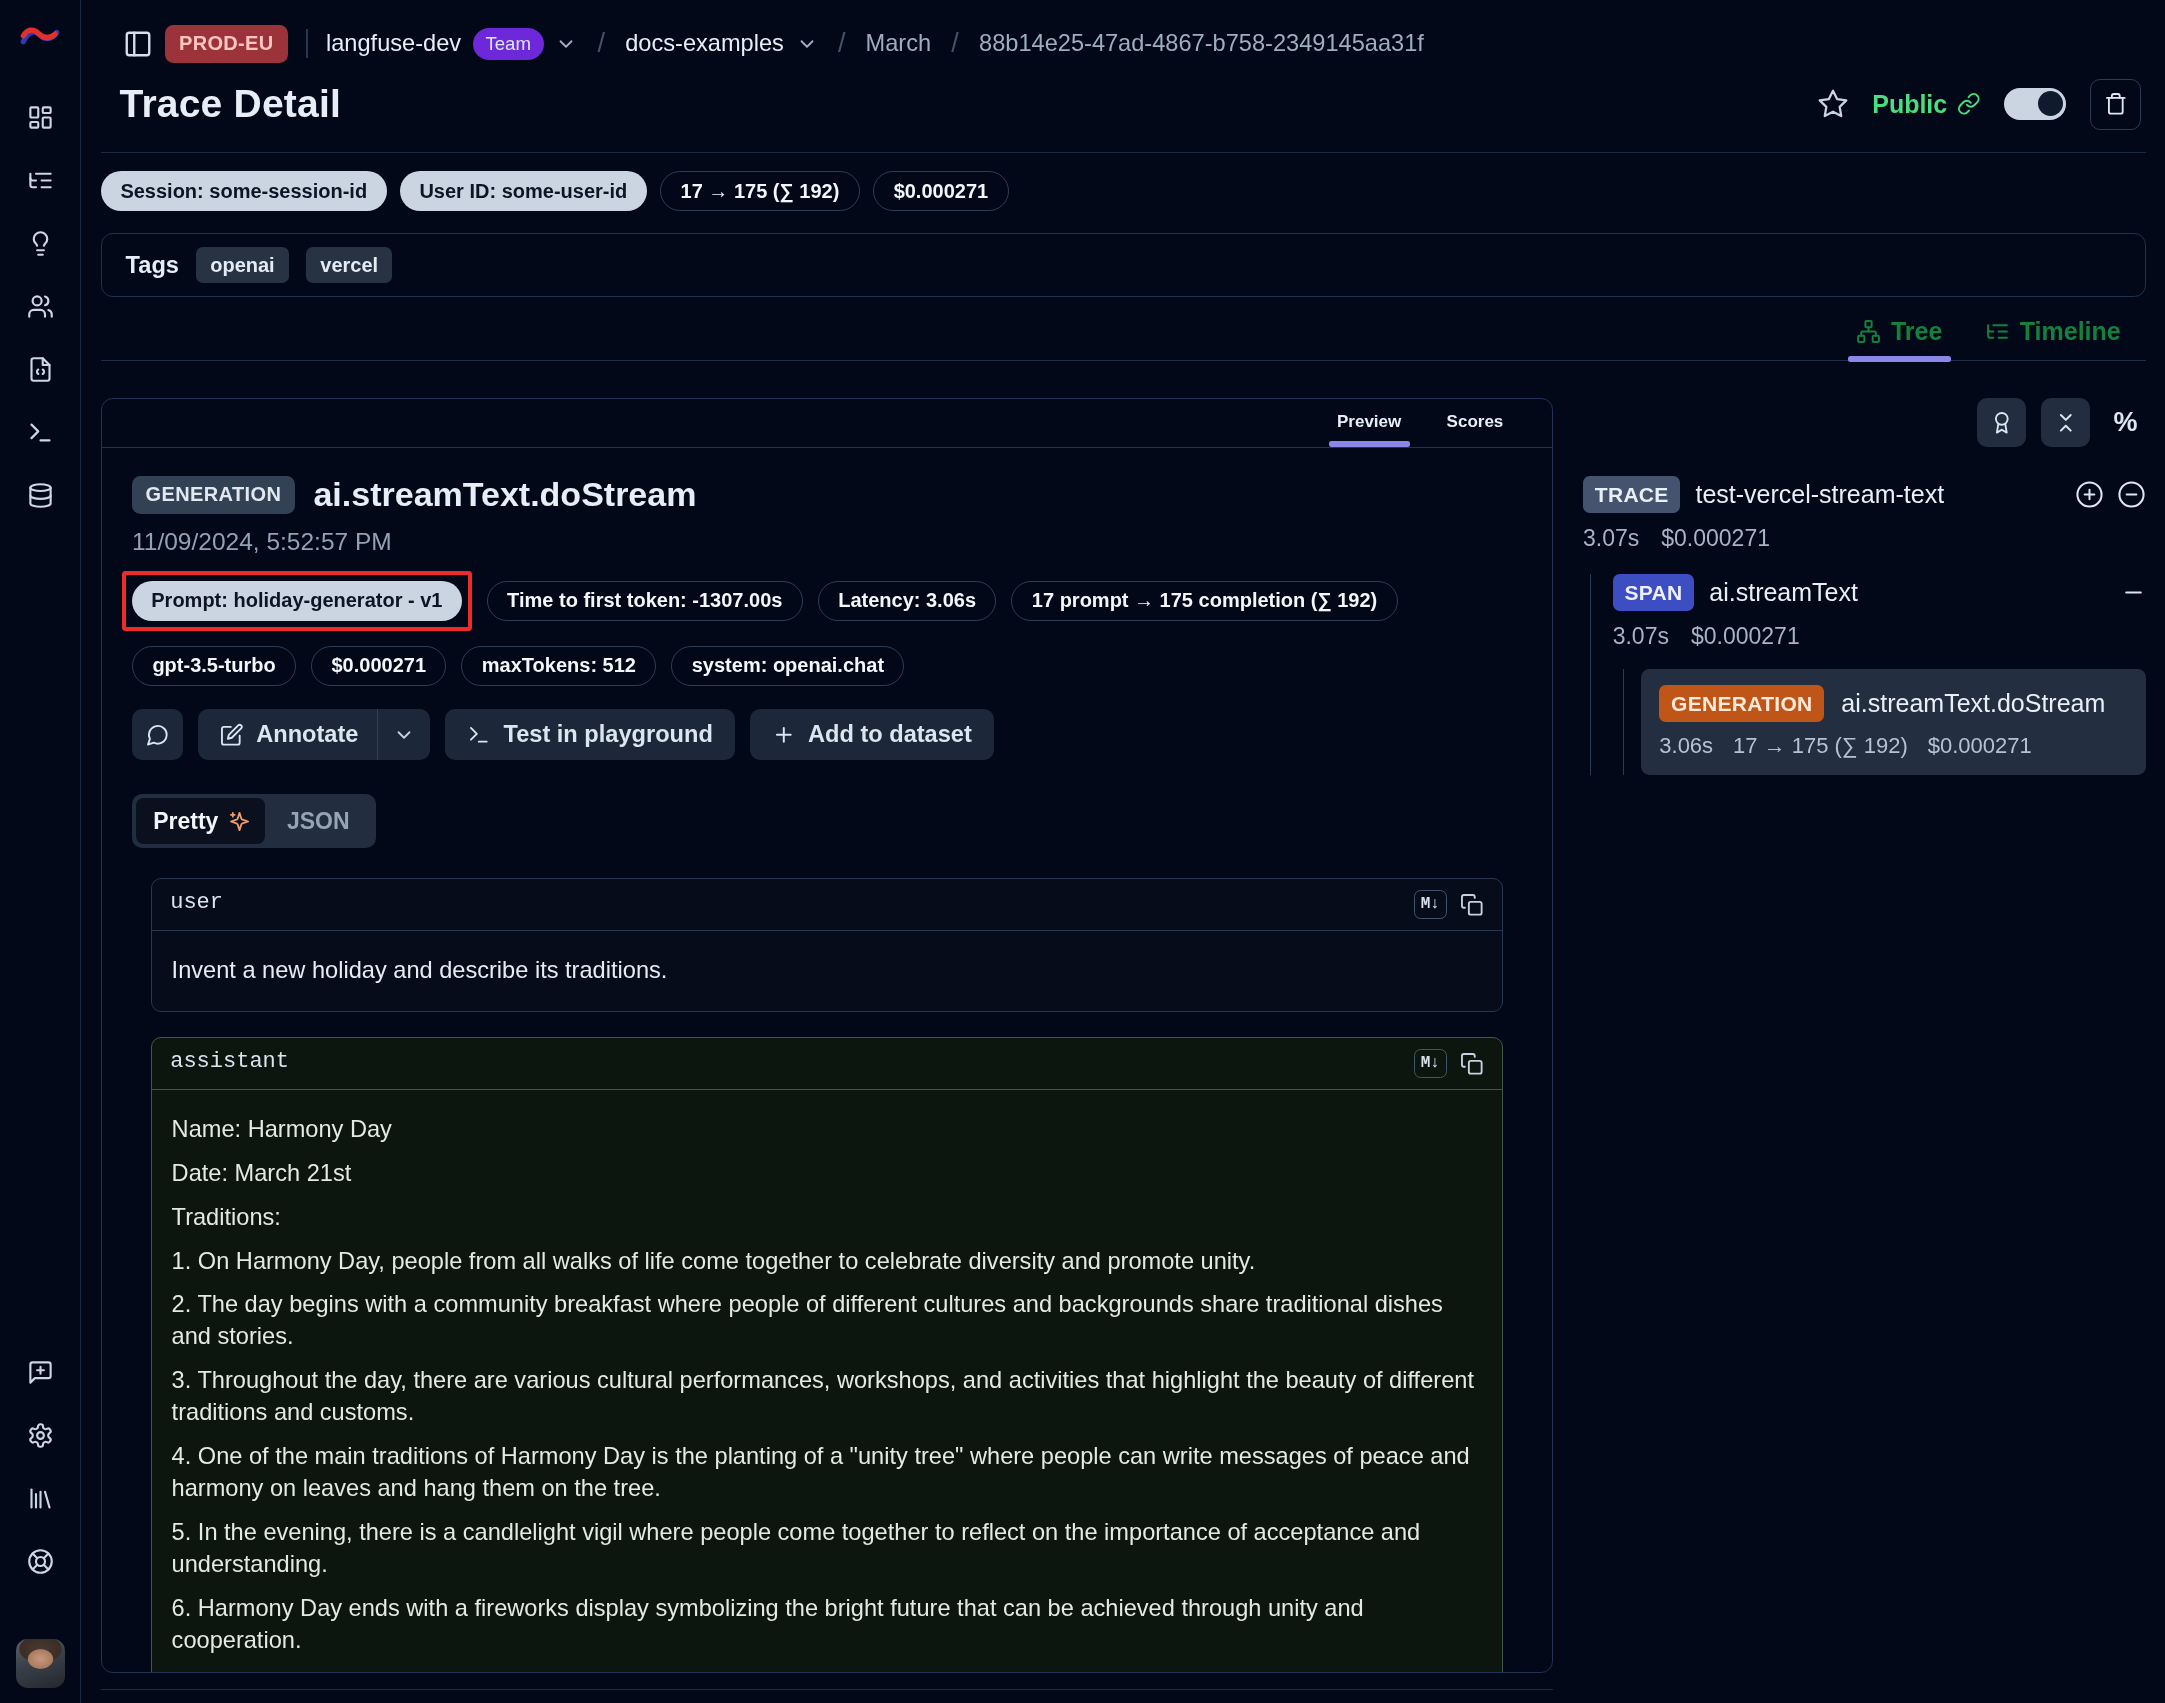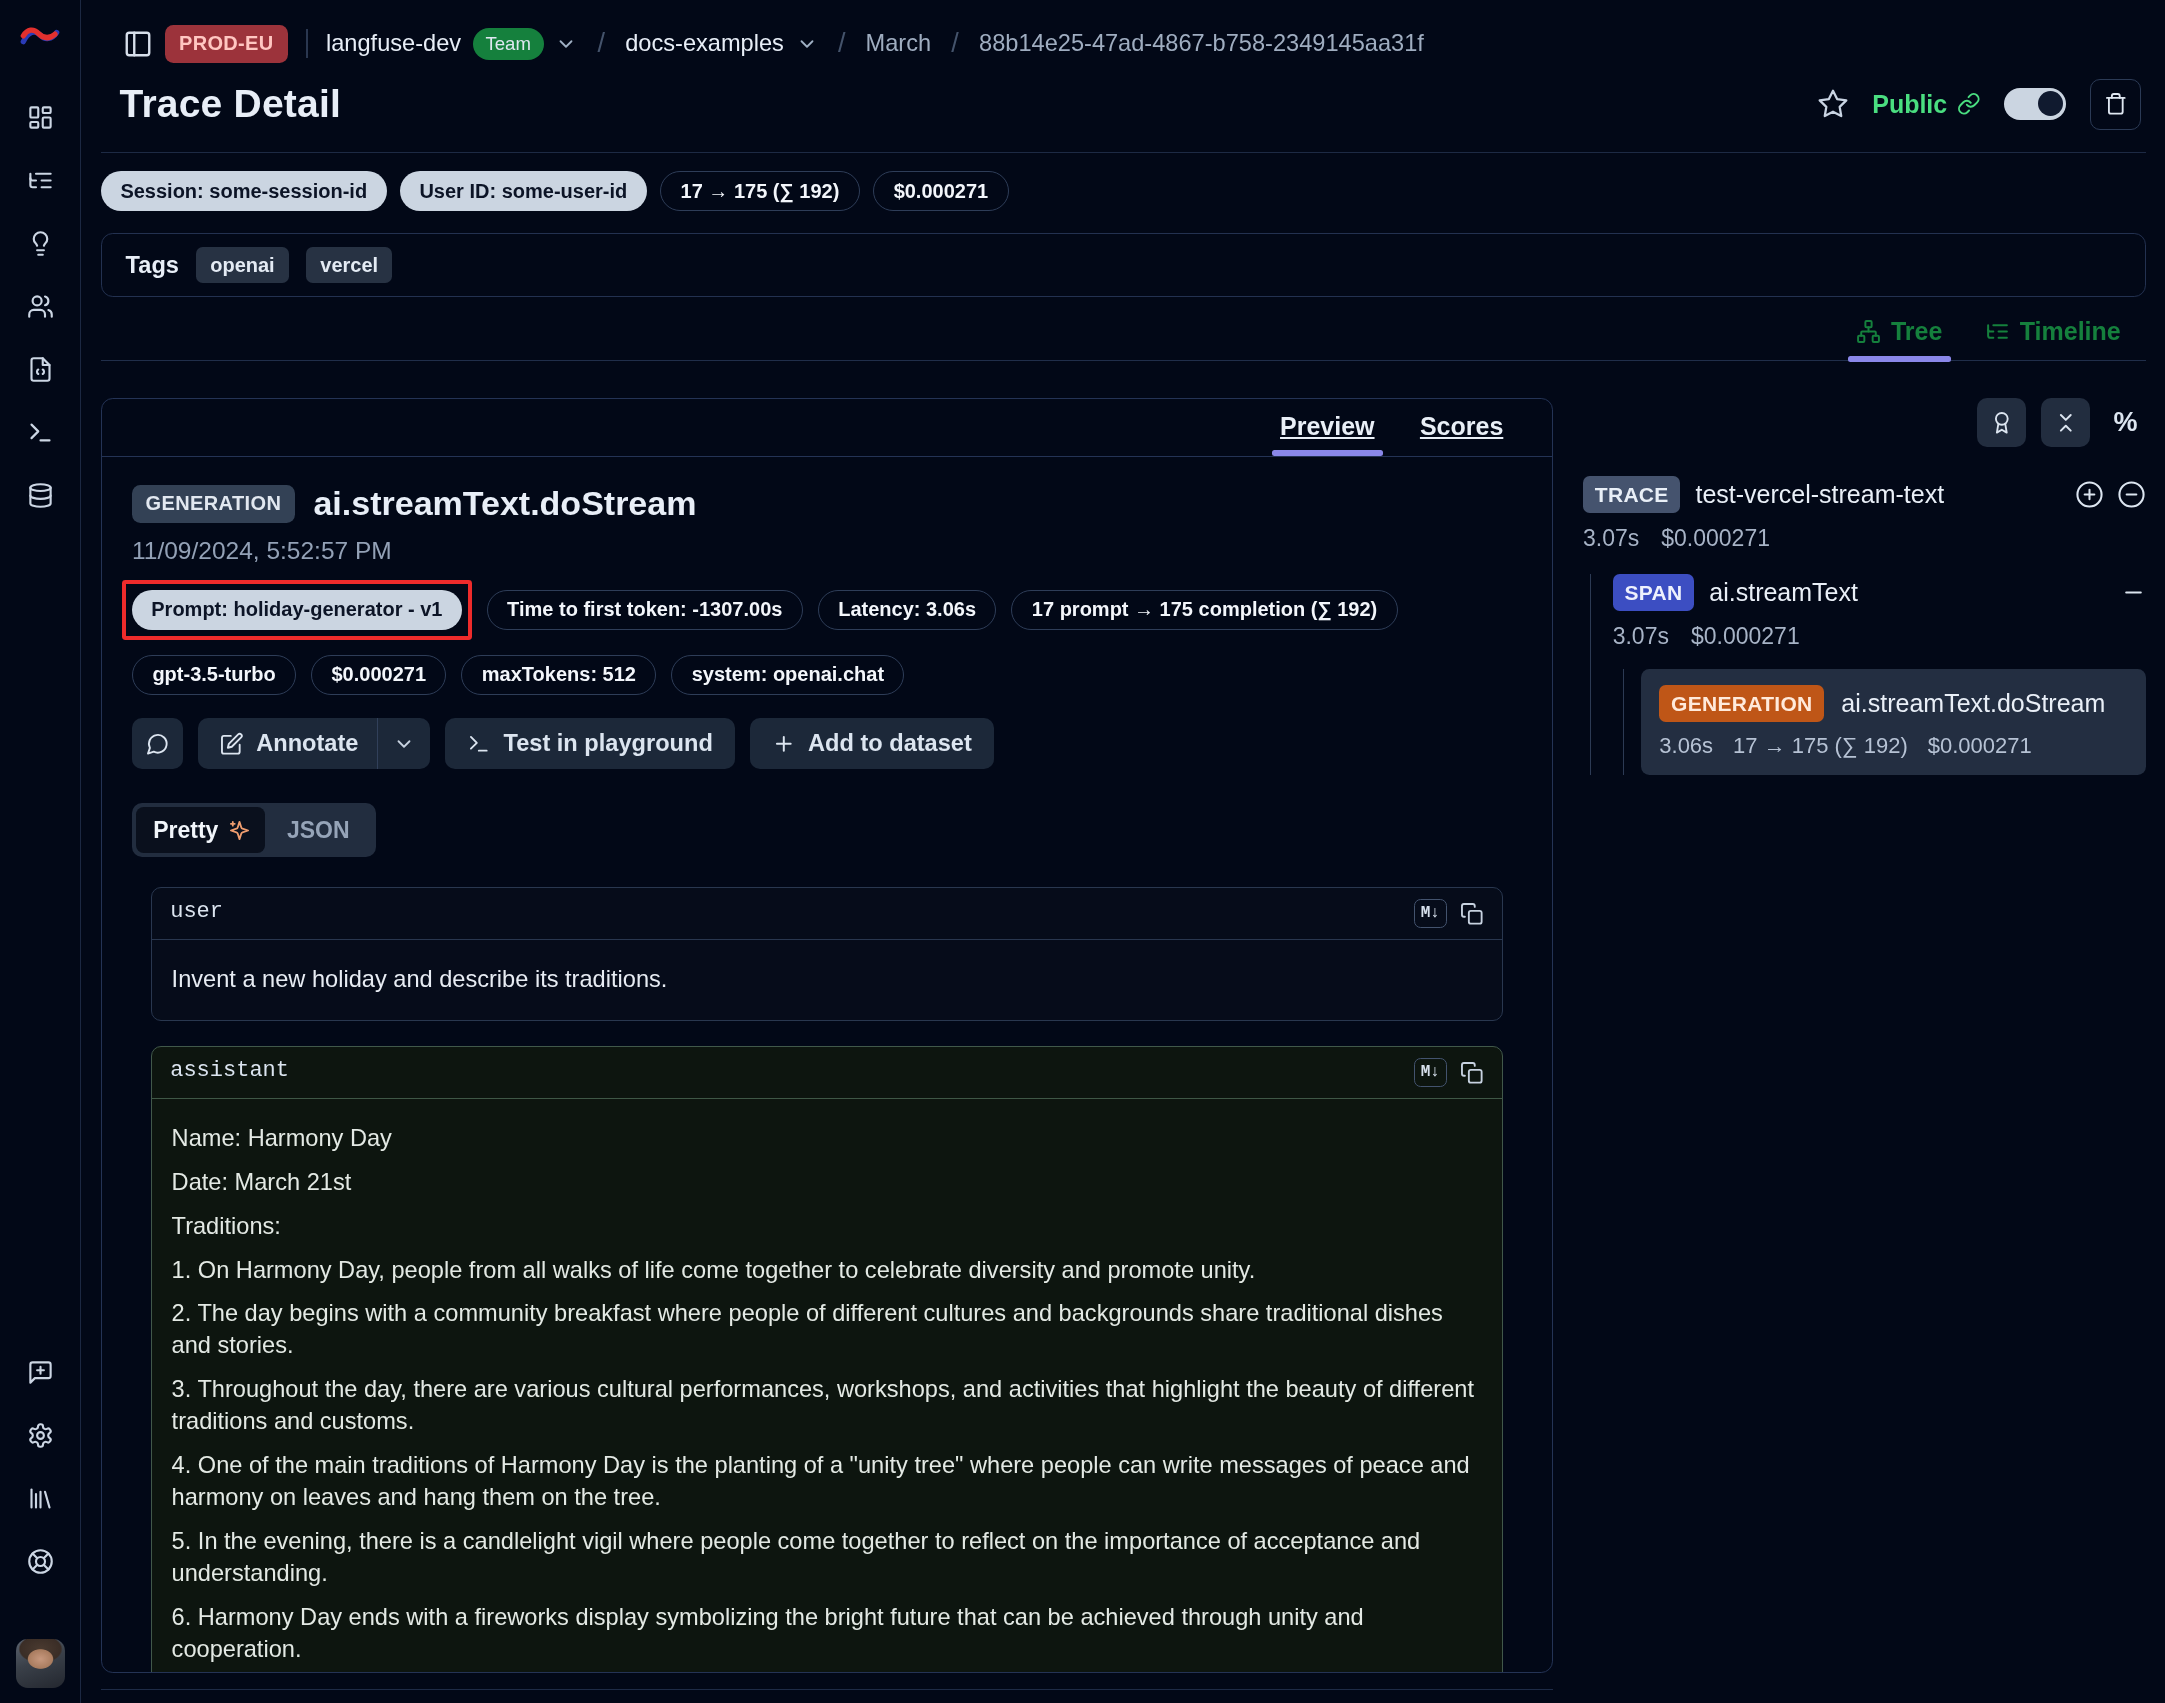--- a/index.html
+++ b/index.html
@@ -33,21 +33,21 @@
 
   
   .main { flex:1; display:flex; flex-direction:column; padding:0 20px; position:relative; min-width:0; }
 
   .topbar { display:flex; align-items:center; gap:11.8px; margin-top:23.6px; padding-left:22px; height:40px; }
   .panel-toggle { color:#d7dfeb; cursor:pointer; display:flex; }
   .env-badge { background:#9c333b; color:#ffc6c1; font-weight:700; font-size:20px; padding:7.6px 14.3px; border-radius:8.4px; letter-spacing:0.3px; cursor:pointer; }
   .top-divider { width:1.3px; height:29px; background:#2a3750; margin:0 6.7px; }
   .crumb { font-size:23.6px; color:#e8eef7; cursor:pointer; white-space:nowrap; }
   .crumb.dim { color:#9fadc0; }
-  .team-pill { background:#15803d; color:#dfe7f1; font-size:18.6px; padding:5px 12.6px; border-radius:842px; }
+  .team-pill { background:#6d28d9; color:#dfe7f1; font-size:18.6px; padding:5px 12.6px; border-radius:842px; }
   .chev { color:#9fb0c4; display:flex; cursor:pointer; }
   .slash { color:#44536b; font-size:27px; font-weight:300; margin:0 8.4px; }
   .slash::before { content:"/"; }
 
   .title-row { display:flex; align-items:center; justify-content:space-between; padding:15px 5px 22px 18.6px; border-bottom:1.3px solid #1d2a44; }
   .page-title { font-size:39px; font-weight:700; letter-spacing:0.2px; }
   .title-controls { display:flex; align-items:center; gap:23.6px; }
   .star-btn { color:#c9d4e3; cursor:pointer; display:flex; }
   .public-wrap { display:flex; align-items:center; gap:10px; color:#4ade80; }
   .public-label { font-size:25px; font-weight:700; }
@@ -66,21 +66,21 @@
 
   .view-tabs { display:flex; justify-content:flex-end; align-items:flex-end; gap:39px; margin-top:11.8px; border-bottom:1.7px solid #202e4a; padding-right:23.6px; }
   .vtab { display:flex; align-items:center; gap:10px; font-size:25px; font-weight:600; color:#15803d; padding:8.4px 1.7px 13.5px; position:relative; cursor:pointer; }
   .vtab.active::after { content:""; position:absolute; left:-6.7px; right:-6.7px; bottom:-1.7px; height:5.9px; background:#8a87e9; border-radius:2.5px; }
 
   .content { display:flex; gap:30px; margin-top:37px; flex:1; min-height:0; }
 
   
   .main-card { width:1452px; min-width:1452px; height:1275px; border:1.3px solid #243355; border-radius:11.8px; display:flex; flex-direction:column; overflow:hidden; }
   .card-tabs { display:flex; justify-content:flex-end; gap:42px; padding:0 47px; border-bottom:1.3px solid #243355; }
-  .ctab { font-size:25px; font-weight:600; color:#e9eff7; padding:13.5px 1.7px 15px; position:relative; cursor:pointer;text-decoration:underline; }
+  .ctab { font-size:17px; font-weight:600; color:#e9eff7; padding:13.5px 1.7px 15px; position:relative; cursor:pointer; }
   .ctab.active::after { content:""; position:absolute; left:-6.7px; right:-6.7px; bottom:0; height:5.9px; background:#8a87e9; border-radius:2.5px; }
   .card-body { padding:27px 30px 17px; overflow:hidden; }
 
   .obs-row { display:flex; align-items:center; gap:18.6px; }
   .type-badge { background:#334155; color:#e2e8f0; font-size:20px; font-weight:700; padding:7.6px 13.5px; border-radius:8.4px; letter-spacing:0.4px; }
   .obs-title { font-size:34px; font-weight:700; }
   .timestamp { margin-top:13.5px; font-size:24.5px; color:#93a1b6; }
 
   .badge-row { display:flex; align-items:center; gap:15px; margin-top:15px; }
   .red-box { border:4.2px solid #ee2b2b; padding:5.9px; border-radius:3.4px; margin-left:-10px; }

